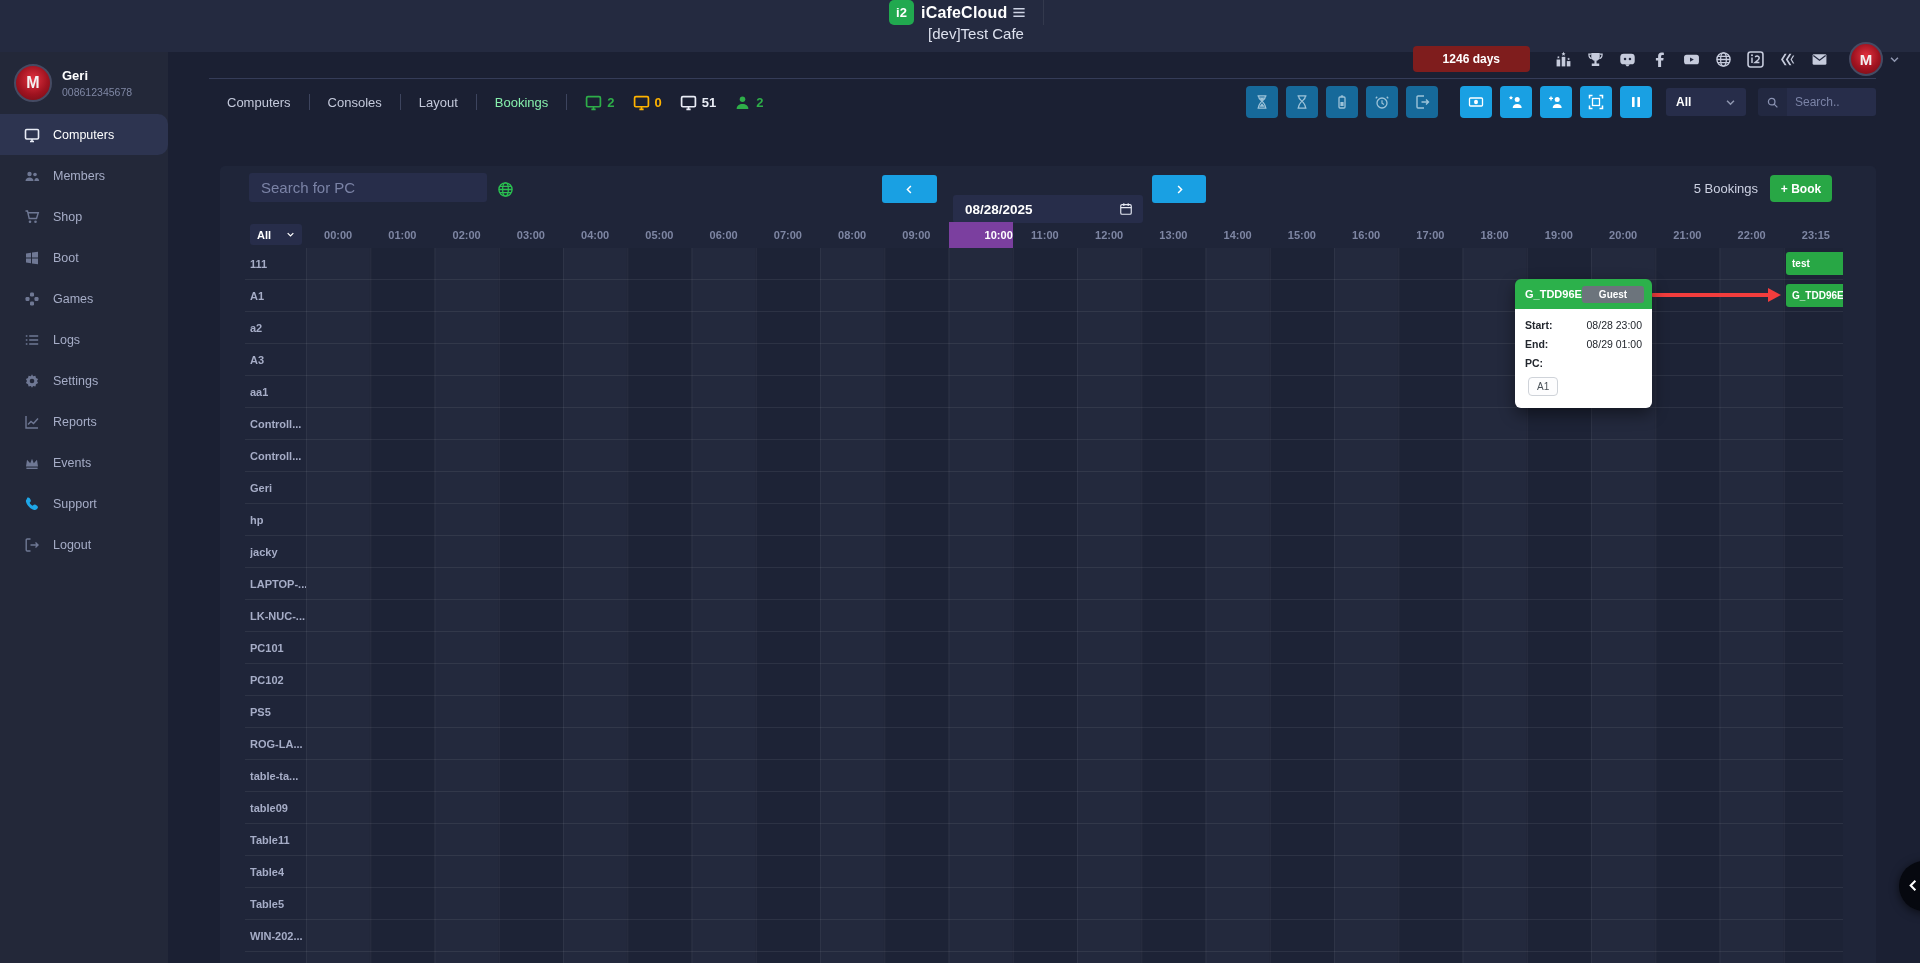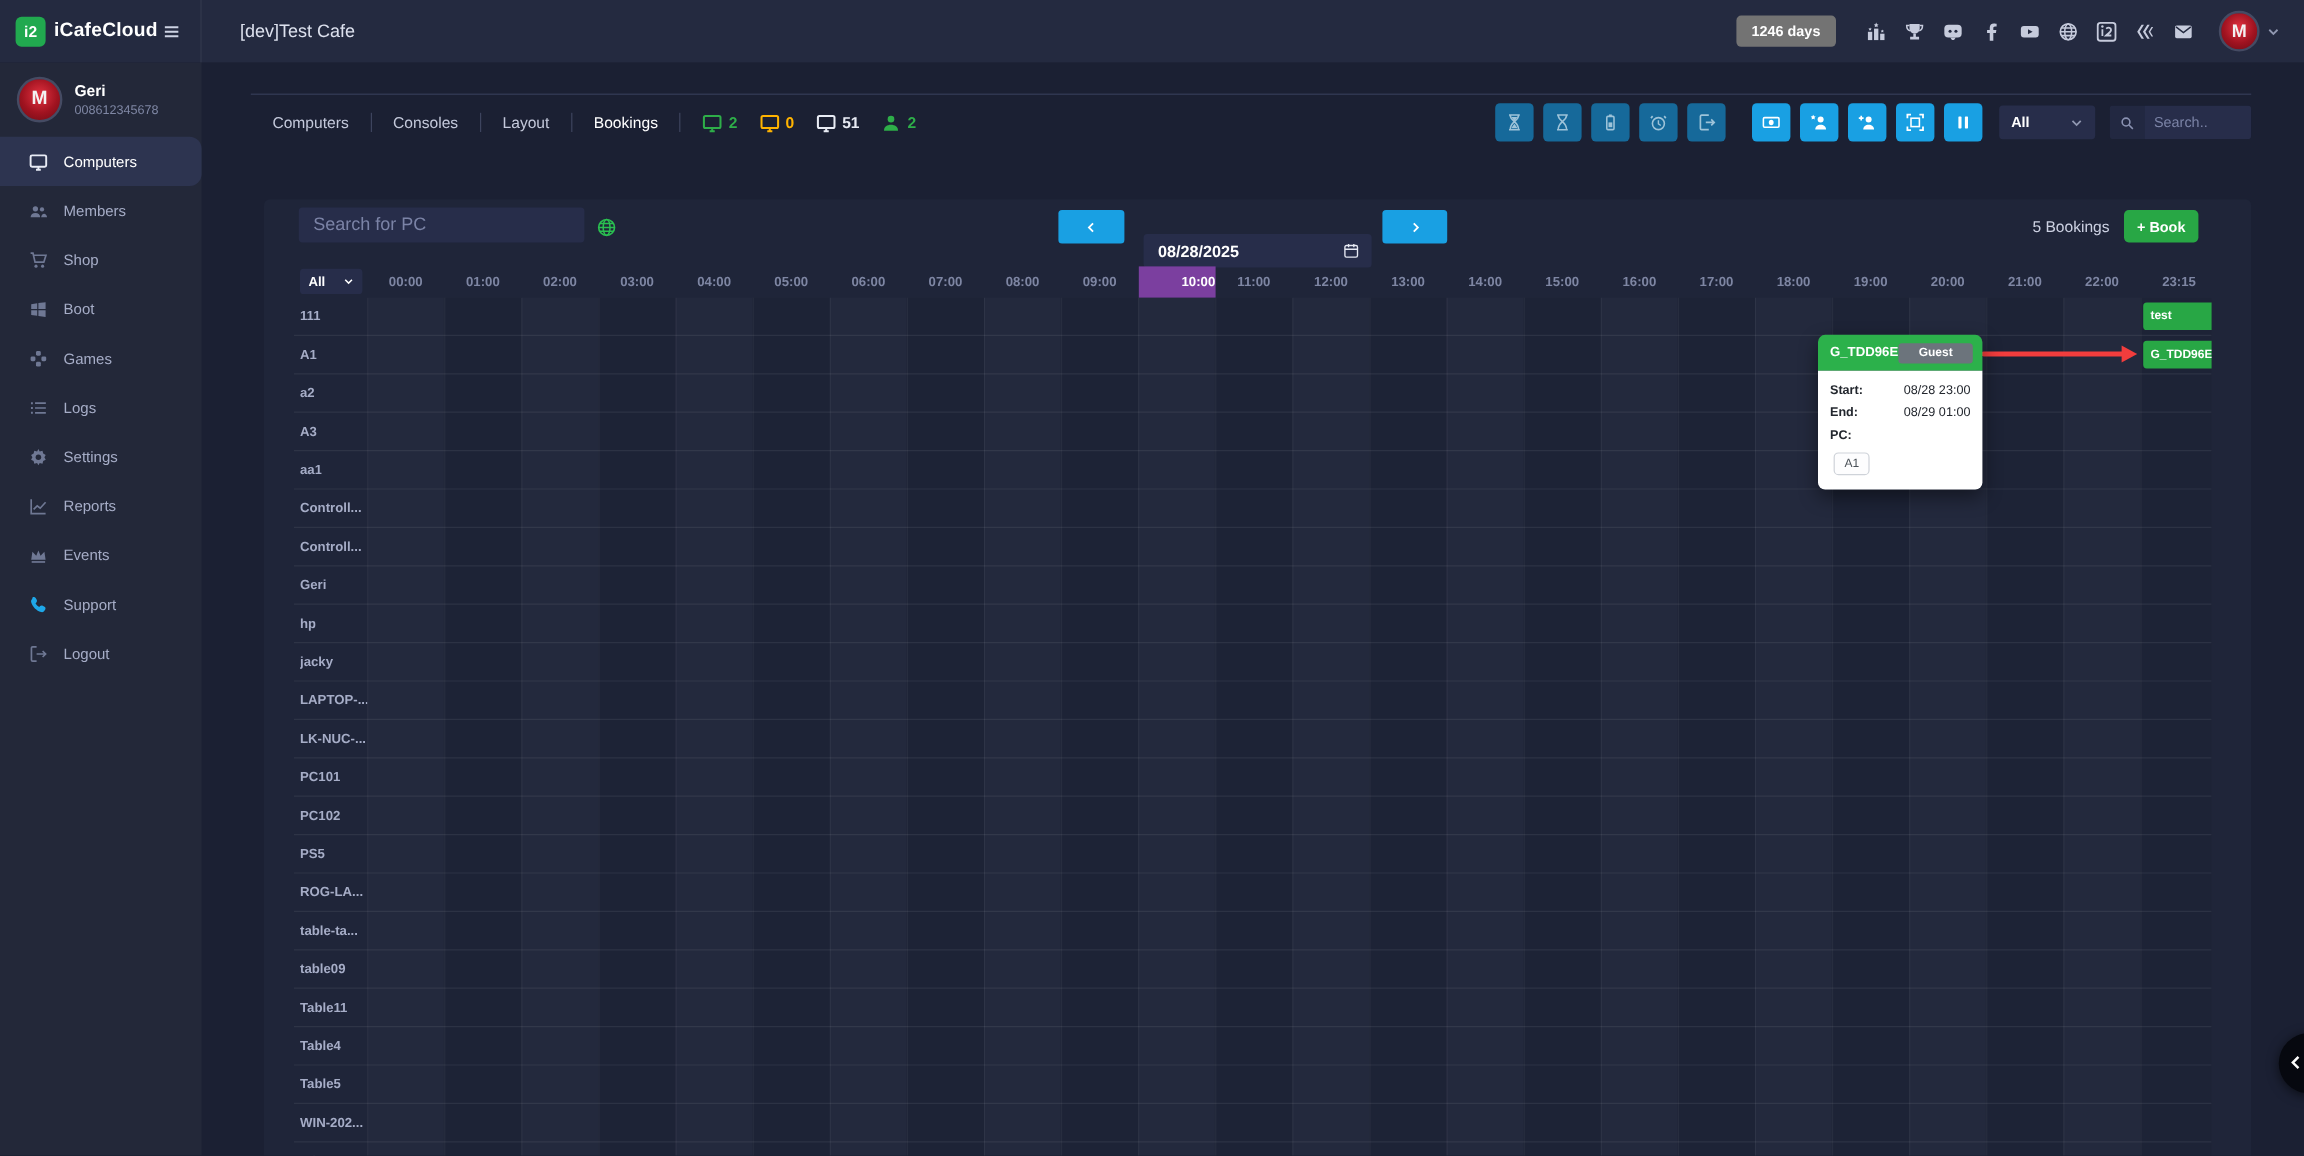--- a/index.html
+++ b/index.html
@@ -3,31 +3,31 @@
 <meta charset="utf-8">
 <style>
   * { margin:0; padding:0; box-sizing:border-box; }
   html,body { width:1920px; height:963px; overflow:hidden; background:#1b2033;
     font-family:"Liberation Sans","DejaVu Sans",sans-serif; position:relative; }
   .icon { display:inline-block; }
   .icon svg { width:100%; height:100%; display:block; }
 
   
   #header { position:absolute; left:0; top:0; width:1920px; height:52px; background:#242a40;
-    display:flex; align-items:center; z-index:30; }
+    display:flex; align-items:center; z-index:30;flex-direction:column; }
   #brand { width:168px; height:52px; display:flex; align-items:center; justify-content:space-between;
     padding:0 15px 0 13px; border-right:1px solid rgba(255,255,255,.07); }
   #logo { display:flex; align-items:center; gap:7px; cursor:pointer; }
   #logo-mark { width:25px; height:25px; background:#21a94f; border-radius:5px; color:#fff;
     font-weight:bold; font-size:13px; display:flex; align-items:center; justify-content:center; }
   #logo-text { color:#fff; font-size:16px; font-weight:bold; letter-spacing:.2px; }
   #hamburger { width:18px; height:15px; color:#cdd3e4; cursor:pointer; }
   #header-title { margin-left:32px; color:#dde1ee; font-size:15px; }
   #header-right { margin-left:auto; display:flex; align-items:center; gap:15px; padding-right:20px; }
-  #days-badge { background:#737373; color:#fff; font-size:12px; font-weight:bold; padding:6px 13px;
+  #days-badge { background:#7f1d1d; color:#fff; font-size:12px; font-weight:bold; padding:6px 30px;
     border-radius:4px; margin-right:10px; cursor:pointer; }
   #header-icons { display:flex; align-items:center; gap:15px; }
   .hicon { width:17px; height:17px; color:#c6cbdc; cursor:pointer; }
   #avatar-wrap { display:flex; align-items:center; gap:6px; margin-left:6px; cursor:pointer; }
   .avatar { border-radius:50%; background:radial-gradient(circle at 50% 40%, #e33240 0%, #a01320 55%, #6d0c15 100%);
     color:#f2f2f2; font-weight:bold; display:flex; align-items:center; justify-content:center;
     border:2px solid #454b63; }
   #header-avatar { width:34px; height:34px; font-size:15px; }
   .chev-sm { width:11px; height:11px; color:#9097b0; }
 
@@ -44,21 +44,21 @@
   .nav-item.active { background:#2d3450; border-radius:0 10px 10px 0; color:#fff; }
   .nav-item.active .icon { color:#e8ebf5; }
 
   
   #divider { position:absolute; left:209px; top:78px; width:1667px; height:1px; background:#353c58; }
   #toolbar { position:absolute; left:209px; top:84px; width:1667px; height:36px;
     display:flex; align-items:center; z-index:10; }
   #tabs { display:flex; align-items:center; }
   .tab-wrap { display:flex; align-items:center; }
   .tab { padding:0 18px; font-size:13px; color:#c4c9db; cursor:pointer; }
-  .tab-wrap.active .tab { color:#ffffff; }
+  .tab-wrap.active .tab { color:#86efac; }
   .tab-sep { width:1px; height:16px; background:#3d445e; }
   #counters { display:flex; align-items:center; gap:18px; margin-left:18px; }
   .counter { display:flex; align-items:center; gap:5px; font-size:13px; font-weight:bold; }
   .counter .icon { width:17px; height:17px; }
   #toolbar-right { margin-left:auto; display:flex; align-items:center; }
   .btn-group { display:flex; }
   .tbtn { width:32px; height:32px; border-radius:4px; display:flex; align-items:center;
     justify-content:center; margin-left:8px; cursor:pointer; }
   .tbtn .icon { width:16px; height:16px; }
   .tbtn.muted { background:#16699a; color:#9dc3d9; }

